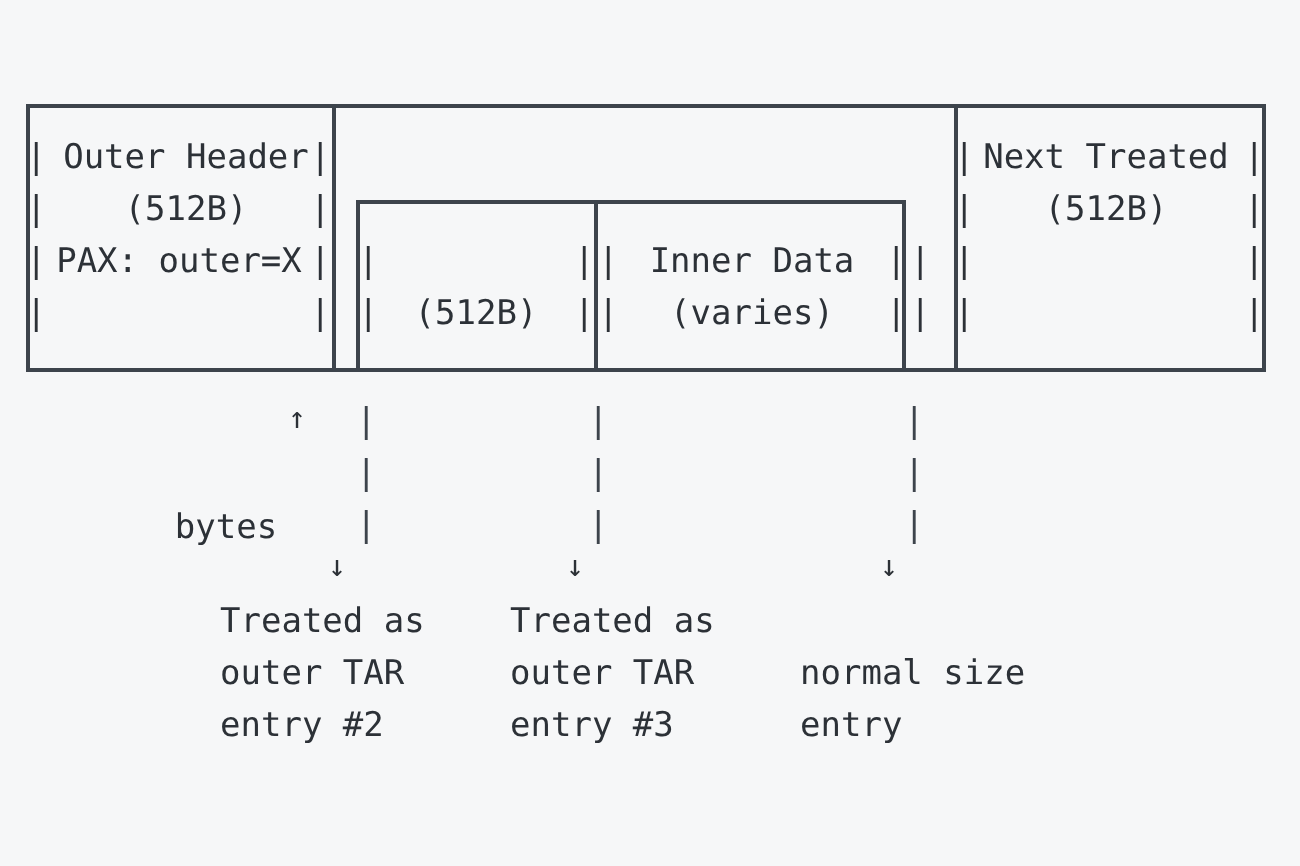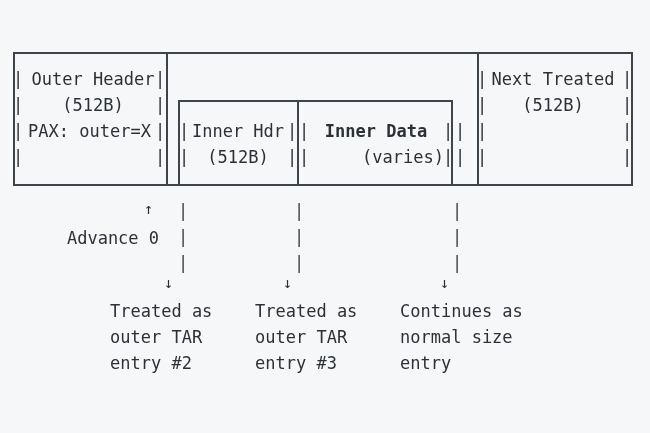--- a/index.html
+++ b/index.html
@@ -110,47 +110,45 @@
 
   <div class="txt" style="left:179px; top:118px;">|
 |</div>
   <div class="txt" style="left:287px; top:118px;">|
 |</div>
   <div class="txt" style="left:299px; top:118px;">|
 |</div>
   <div class="txt" style="left:443px; top:118px;">|
 |</div>
 
-  <div class="txt" style="left:188px; top:118px; width:100px; text-align:center;">Inner Hdr</div>
   <div class="txt" style="left:188px; top:144px; width:100px; text-align:center;">(512B)</div>
 
-  <div class="txt" style="left:308px; top:118px; width:136px; text-align:center;font-weight:bold;">Inner Data</div>
-  <div class="txt" style="left:308px; top:144px; width:136px; text-align:right;">(varies)</div>
+  <div class="txt" style="left:308px; top:118px; width:136px; text-align:center;">Inner Data</div>
+  <div class="txt" style="left:308px; top:144px; width:136px; text-align:center;">(varies)</div>
 
   <div class="guide" style="left:178px; top:198px;">|
 |
 |</div>
   <div class="guide" style="left:294px; top:198px;">|
 |
 |</div>
   <div class="guide" style="left:452px; top:198px;">|
 |
 |</div>
 
   <div class="arrow" style="left:144px; top:200px;">↑</div>
-  <div class="txt" style="left:58px; top:225px; width:110px; text-align:center;">Advance 0</div>
+  <div class="txt" style="left:58px; top:251px; width:110px; text-align:center;">bytes</div>
 
   <div class="arrow" style="left:164px; top:274px;">↓</div>
   <div class="txt" style="left:110px; top:298px;">Treated as</div>
   <div class="txt" style="left:110px; top:324px;">outer TAR</div>
   <div class="txt" style="left:110px; top:350px;">entry #2</div>
 
   <div class="arrow" style="left:283px; top:274px;">↓</div>
   <div class="txt" style="left:255px; top:298px;">Treated as</div>
   <div class="txt" style="left:255px; top:324px;">outer TAR</div>
   <div class="txt" style="left:255px; top:350px;">entry #3</div>
 
   <div class="arrow" style="left:440px; top:274px;">↓</div>
-  <div class="txt" style="left:400px; top:298px;">Continues as</div>
   <div class="txt" style="left:400px; top:324px;">normal size</div>
   <div class="txt" style="left:400px; top:350px;">entry</div>
 
 </div>
 
 </body></html>

